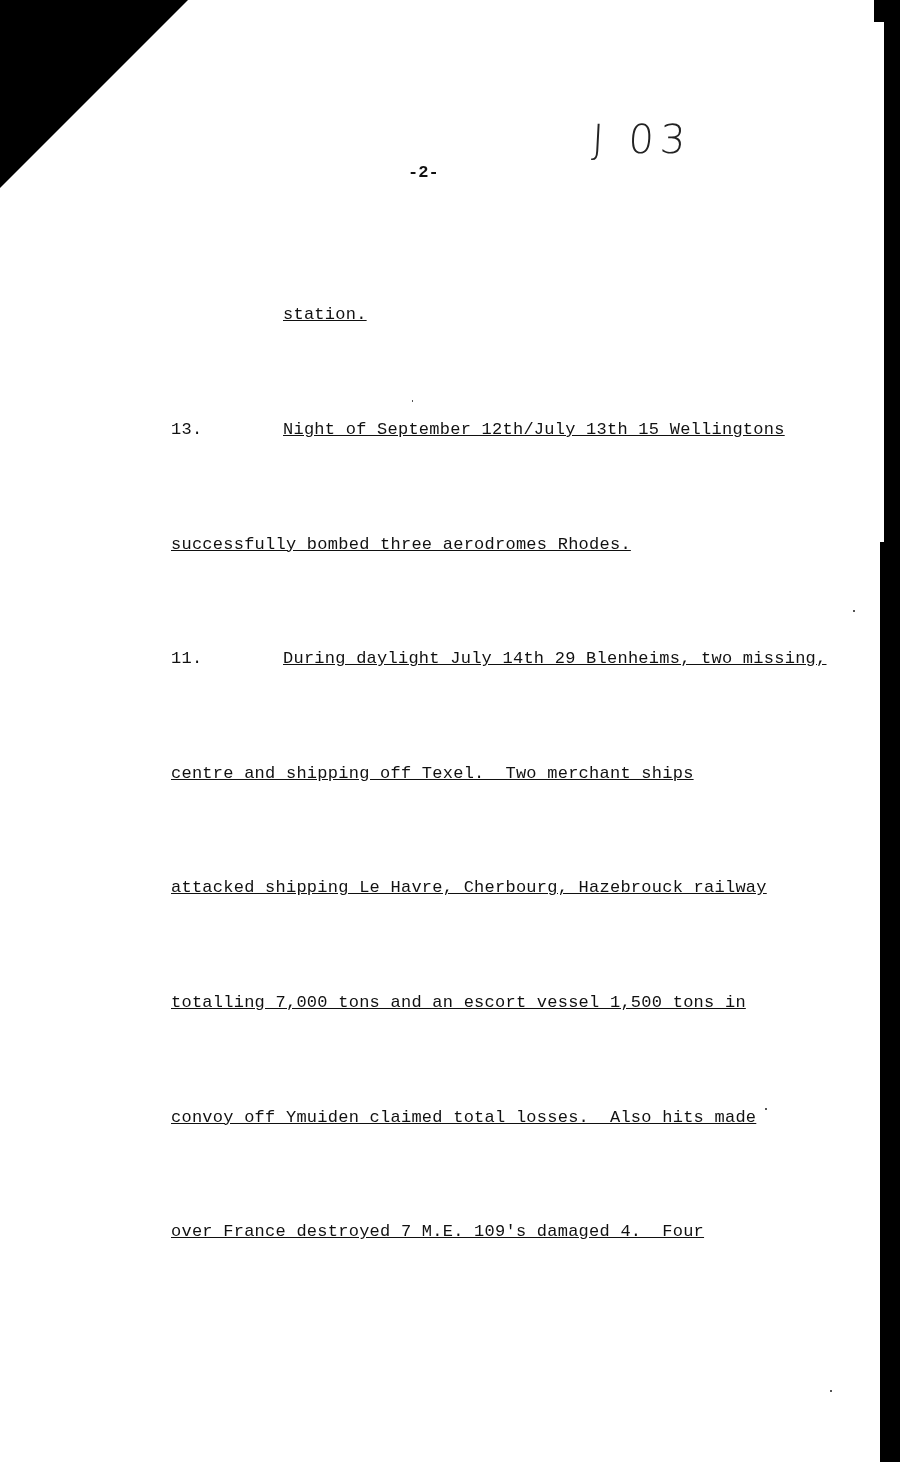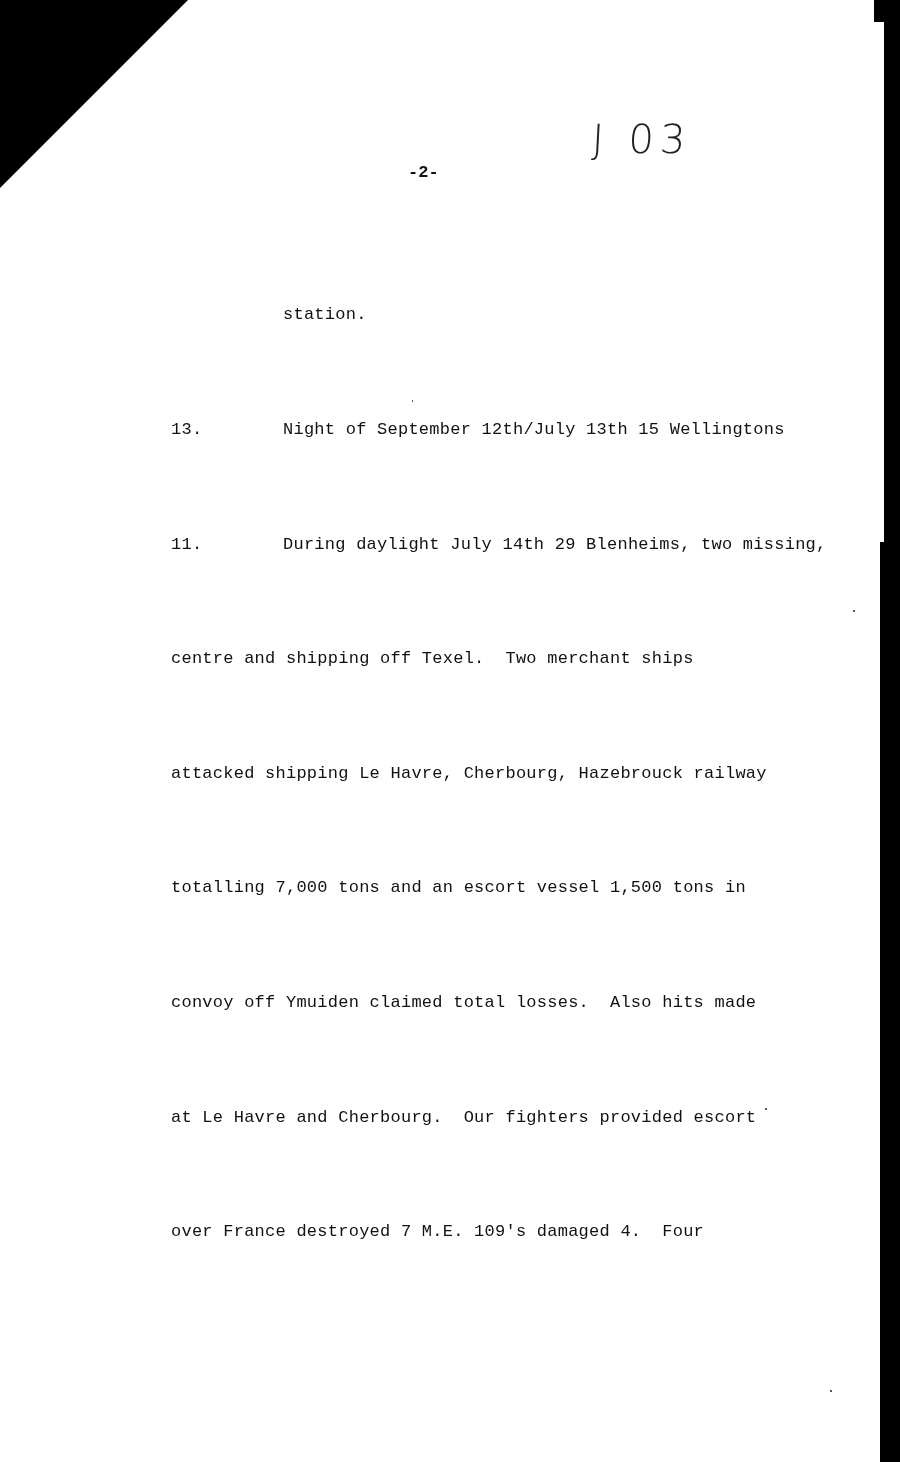--- a/index.html
+++ b/index.html
@@ -72,20 +72,21 @@
       top: 220px;
       width: 720px;
       font-size: 17px;
       line-height: 38.2px;
       white-space: pre;
       letter-spacing: 0.25px;
     }
     .line {
       display: block;
       height: 38.2px;
+      text-decoration: underline;
     }
     .para-num {
       display: inline-block;
       width: 112px;
     }
     .speck {
       position: absolute;
       width: 2px;
       height: 2px;
       background: #555555;
@@ -99,26 +100,26 @@
 <div class="right-edge"></div>
 <div class="right-edge-notch"></div>
 
 <div class="ref-number">J 03</div>
 
 <div class="page-number">-2-</div>
 
 <div class="body-text">
   <span class="line"><span class="para-num"></span><span>station.</span></span>
   <span class="line"><span class="para-num">13.</span><span>Night of September 12th/July 13th 15 Wellingtons</span></span>
+  <span class="line"><span>successfully bombed three aerodromes Rhodes.</span></span>
   <span class="line"><span class="para-num">11.</span><span>During daylight July 14th 29 Blenheims, two missing,</span></span>
   <span class="line"><span>centre and shipping off Texel.  Two merchant ships</span></span>
   <span class="line"><span>attacked shipping Le Havre, Cherbourg, Hazebrouck railway</span></span>
   <span class="line"><span>totalling 7,000 tons and an escort vessel 1,500 tons in</span></span>
   <span class="line"><span>convoy off Ymuiden claimed total losses.  Also hits made</span></span>
-  <span class="line"><span>at Le Havre and Cherbourg.  Our fighters provided escort</span></span>
   <span class="line"><span>over France destroyed 7 M.E. 109's damaged 4.  Four</span></span>
   
 </div>
 
 <div class="speck" style="left:853px;top:610px;"></div>
 <div class="speck" style="left:765px;top:1108px;"></div>
 <div class="speck" style="left:830px;top:1390px;"></div>
 <div class="speck" style="left:412px;top:400px;width:1px;height:2px;"></div>
 
 </body></html>

